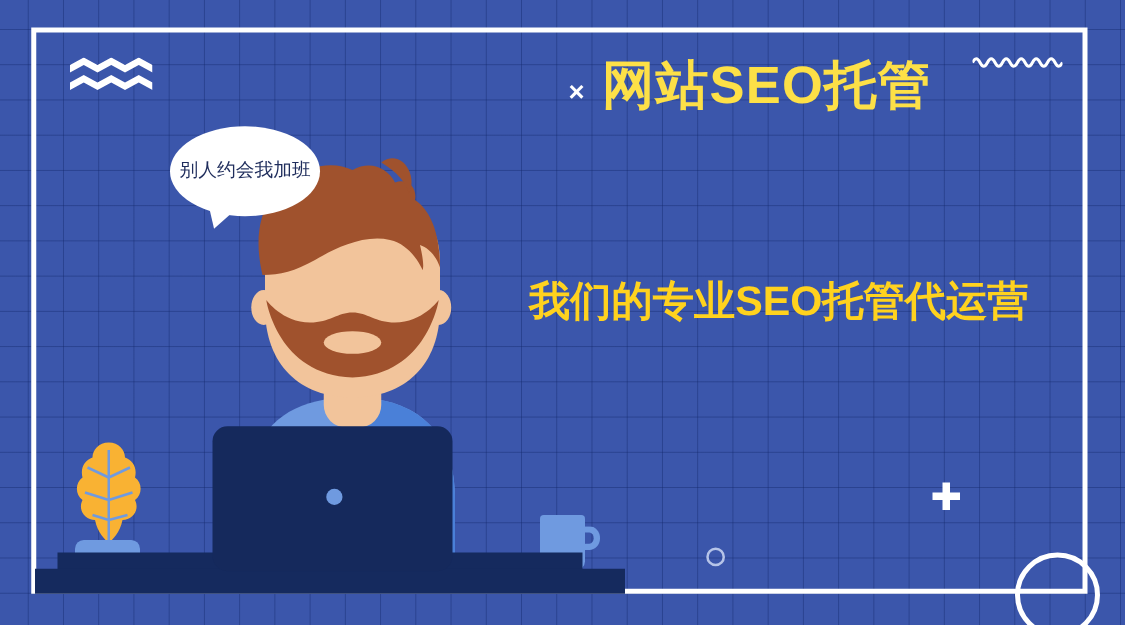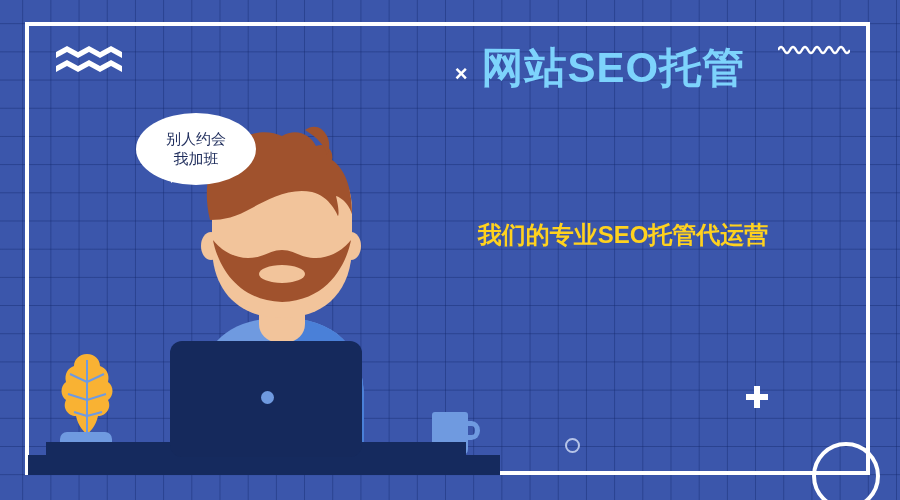--- a/index.html
+++ b/index.html
@@ -97,21 +97,21 @@
     gap: 14px;
   }
   .title-x {
     color: #ffffff;
     font-size: 22px;
     font-weight: bold;
     line-height: 1;
     transform: translateY(6px);
   }
   .title {
-    color: #7dd3fc;
+    color: #fde047;
     font-size: 42px;
     font-weight: bold;
     letter-spacing: 1px;
     line-height: 1.15;
     white-space: nowrap;
   }
   .subtitle {
     margin-top: 12px;
     color: #f2f4fb;
     font-size: 16px;
@@ -123,34 +123,33 @@
   .slogans {
     position: absolute;
     left: 378px;
     top: 192px;
     width: 490px;
     text-align: center;
     color: #ffd21e;
     font-weight: bold;
   }
   .slogan-1 { font-size: 30px; letter-spacing: 2px; }
-  .slogan-2 { font-size: 24px; letter-spacing: 0px; margin-top: 27px; white-space: nowrap;}
+  .slogan-2 { font-size: 33px; letter-spacing: 0px; margin-top: 27px; white-space: nowrap;}
   .slogan-3 { font-size: 33px; letter-spacing: 0px; margin-top: 24px; white-space: nowrap;}
 
   
   .bubble {
     position: absolute;
     left: 136px;
-    top: 113px;
+    top: 101px;
     width: 120px;
     height: 72px;
     background: #ffffff;
     border-radius: 50% / 50%;
     display: flex;
-    flex-direction: column;
     align-items: center;
     justify-content: center;
     color: #1f2d5c;
     font-size: 15px;
     line-height: 1.35;
     z-index: 6;
   }
   .bubble-tail {
     position: absolute;
     left: 163px;

